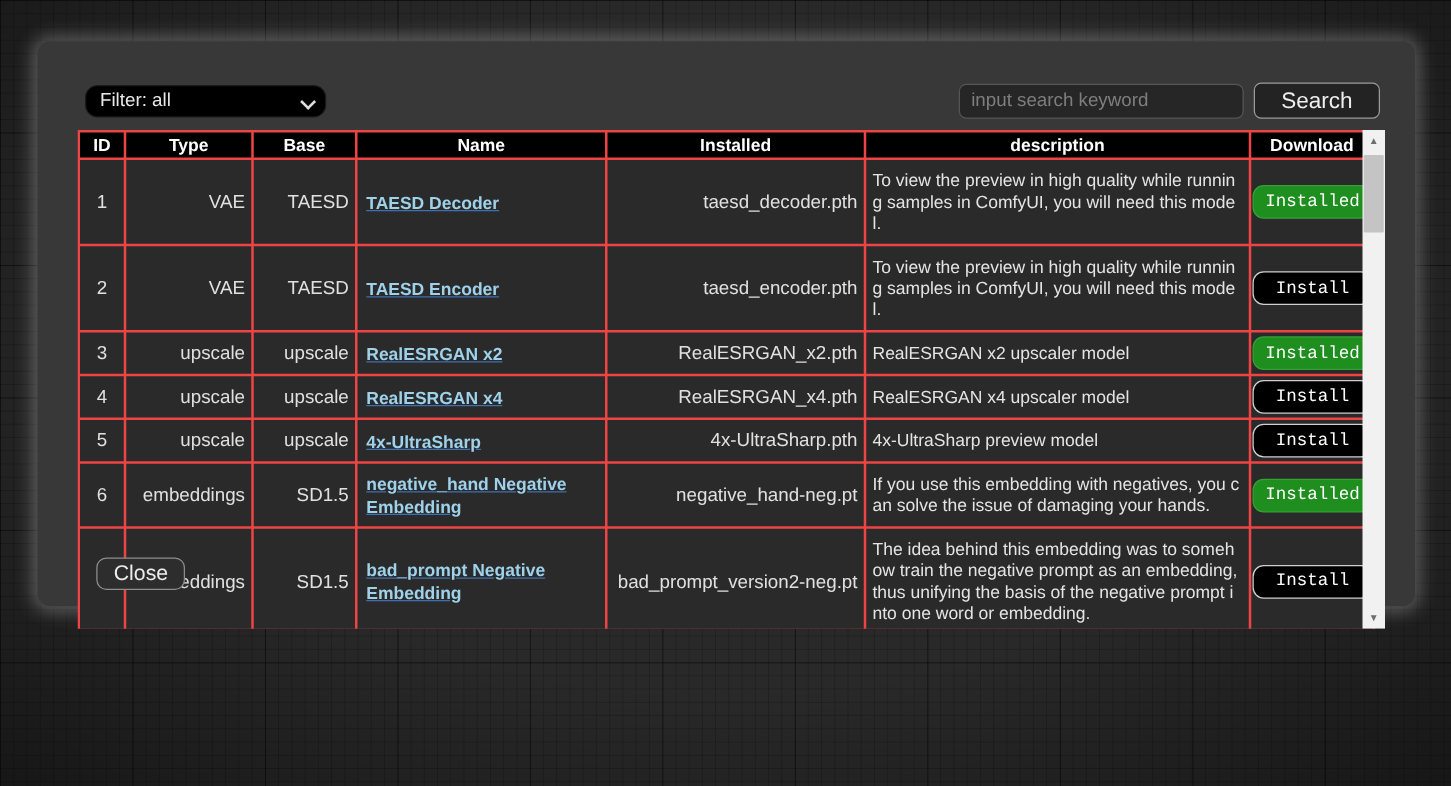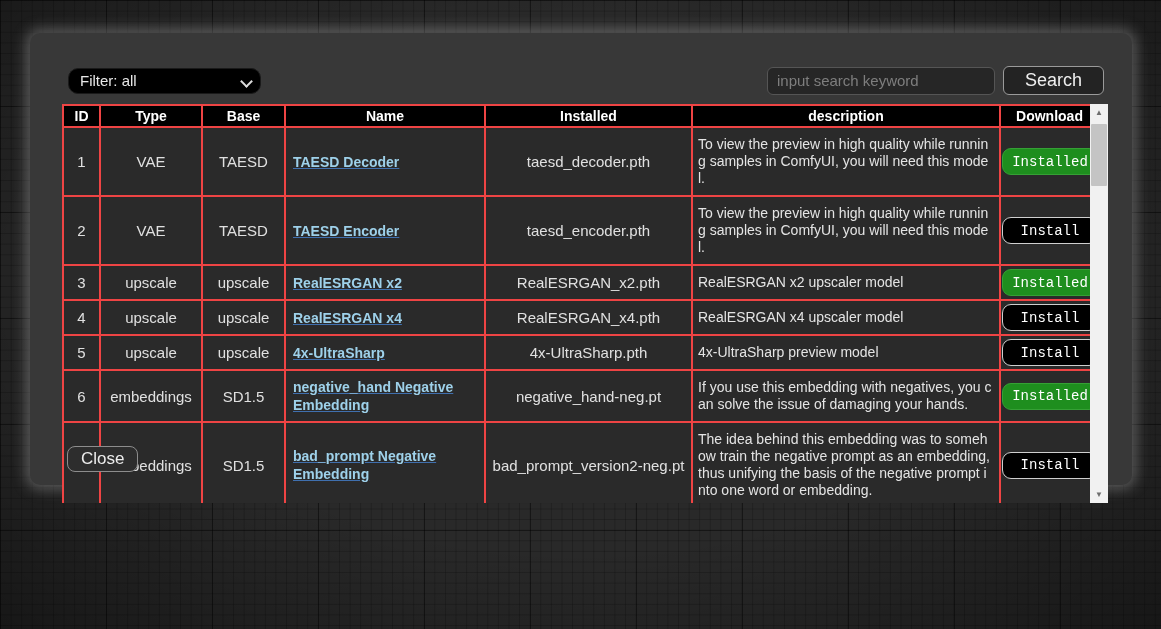--- a/index.html
+++ b/index.html
@@ -62,21 +62,21 @@
     width:1028px; background:#ef4444;
   }
   col.c-id{width:35px} col.c-type{width:100px} col.c-base{width:81px}
   col.c-name{width:198px} col.c-file{width:205px} col.c-desc{width:306px} col.c-dl{width:97px}
   th {
     background:#000; color:#fff; font-size:14px; font-weight:bold;
     text-align:center; padding:2px 2px; height:20px;
   }
   td { background:#2a2a2a; color:#e0e0e0; font-size:15px; vertical-align:middle; }
   td.cell-id { text-align:center; padding:7px 2px; }
-  td.cell-type, td.cell-base, td.cell-file { text-align:center; padding:7px 5px; }
+  td.cell-type, td.cell-base, td.cell-file { text-align:right; padding:7px 5px; }
   td.cell-name { text-align:left; padding:2px 4px 2px 7px; font-size:14px; line-height:18px; }
   td.cell-desc {
     text-align:left; padding:8px 5px; font-size:14px; line-height:17px;
     word-break:break-all; color:#e4e4e4;
   }
   td.cell-dl { text-align:center; padding:3px 1px; }
   a.model-link {
     color:var(--link-blue,#9ed1ea); font-weight:bold; text-decoration:underline;
     text-decoration-color:#3f6fae; cursor:pointer;
   }
@@ -95,21 +95,21 @@
     align-items:center; justify-content:center; color:#6e6e6e; font-size:8px; cursor:pointer;
   }
   .scroll-arrow.up { top:0; }
   .scroll-arrow.down { bottom:0; }
   .scroll-thumb {
     position:absolute; left:1px; top:20px; width:16px; height:62px;
     background:#c4c4c4; border-radius:1px; cursor:grab;
   }
   
   button.close-btn {
-    position:absolute; left:37px; bottom:13px; height:26px; padding:0 13px;
+    position:absolute; left:47px; bottom:13px; height:26px; padding:0 13px;
     background:#2d2d2d; color:#ececec; border:1px solid #8d8d8d; border-radius:8px;
     font-size:17px; font-family:"Liberation Sans", sans-serif; cursor:pointer;
   }
 </style>
 </head>
 <body>
 
 <div class="vignette"></div>
 
 <div class="modal">

